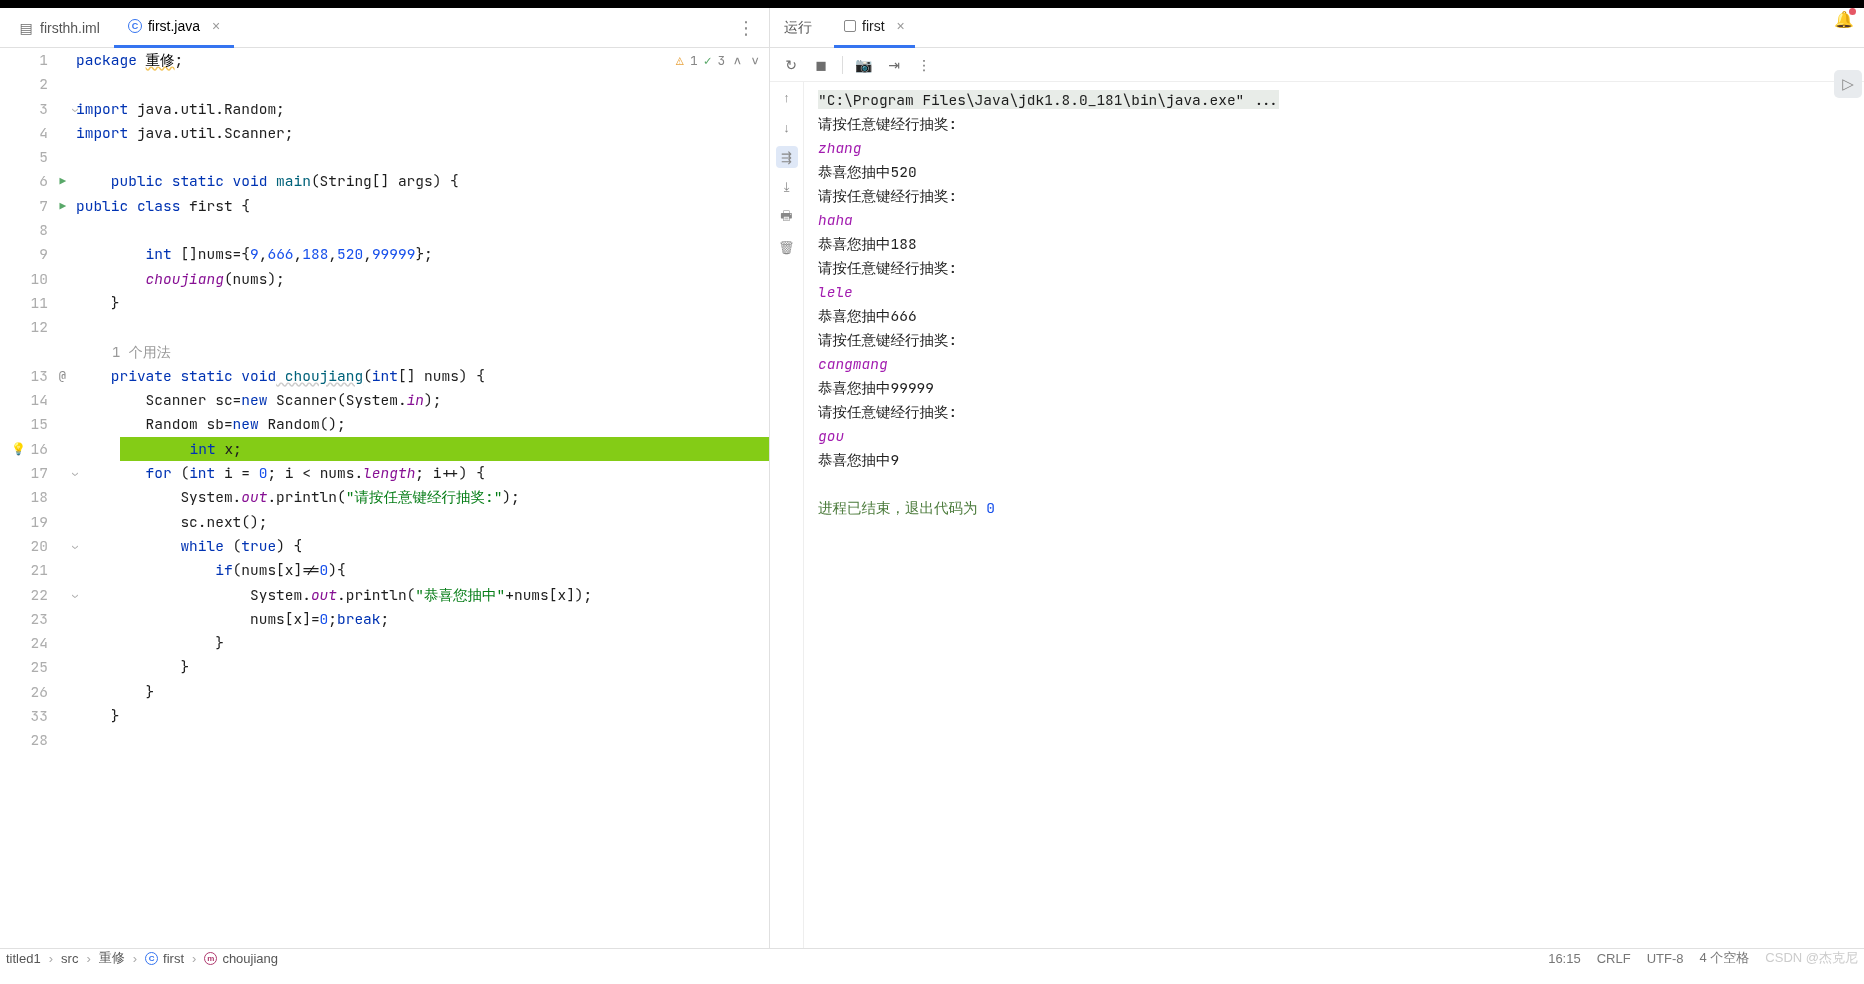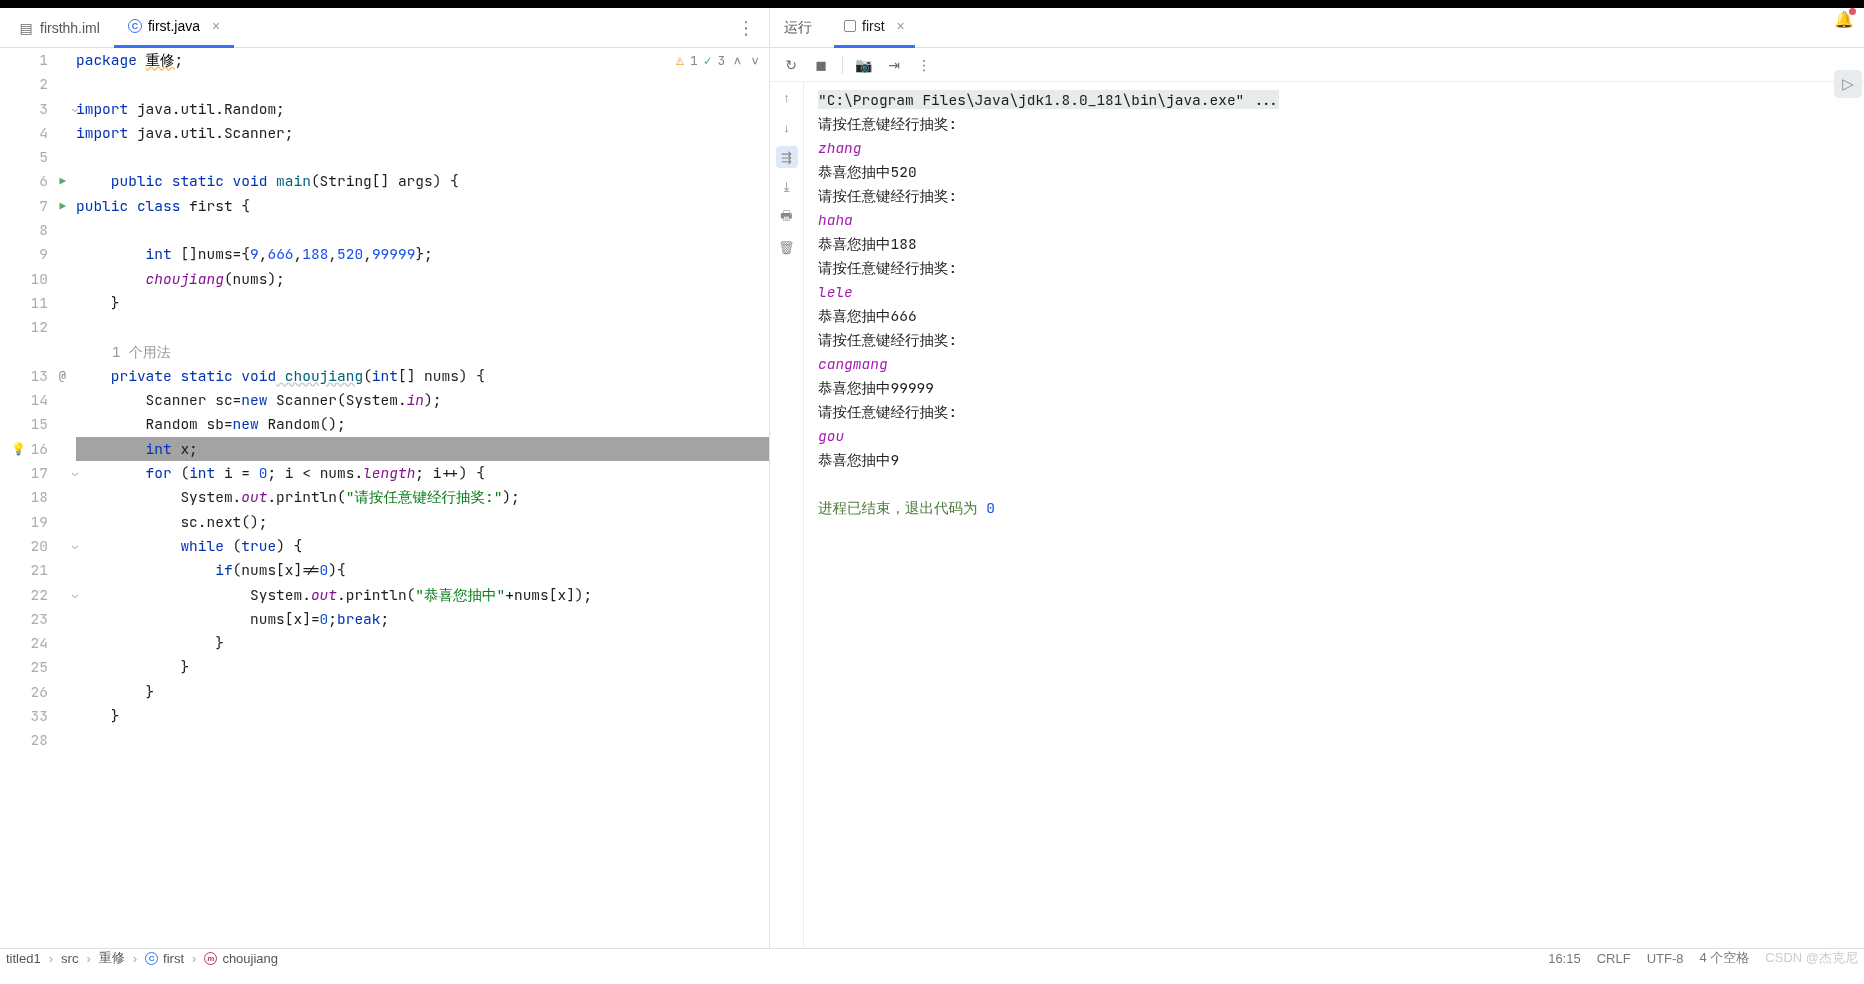--- a/index.html
+++ b/index.html
@@ -32,21 +32,21 @@
     
     .gutter { width: 70px; background: #fff; text-align: right; color: #adadad; user-select: none; }
     .gutter-line { height: 24.3px; line-height: 24.3px; padding-right: 22px; position: relative; }
     .gutter-line.has-run::after { content: "▶"; position: absolute; right: 4px; color: #59a869; font-size: 11px; }
     .gutter-line.has-at::after { content: "@"; position: absolute; right: 4px; color: #888; font-size: 12px; }
     .gutter-line.has-bulb::before { content: "💡"; position: absolute; right: 44px; font-size: 12px; }
     .fold-marker { position: absolute; right: -8px; color: #aaa; font-size: 10px; }
     
     .code-area { flex: 1; position: relative; padding-left: 6px; }
     .code-line { height: 24.3px; line-height: 24.3px; white-space: pre; }
-    .code-line.highlighted { background: #a3a3a3; }
+    .code-line.highlighted { background: #84cc16; margin-left: 44px; }
     .inlay-hint { color: #999; font-size: 14px; padding-left: 36px; height: 24.3px; line-height: 24.3px; }
     
     .kw { color: #0033b3; }
     .str { color: #067d17; }
     .num { color: #1750eb; }
     .fld { color: #871094; font-style: italic; }
     .mtd { color: #00627a; }
     .pkg { color: #000; text-decoration: underline; text-decoration-style: wavy; text-decoration-color: #f2c55c; }
     .wavy { text-decoration: underline; text-decoration-style: wavy; text-decoration-color: #ccc; }
     

